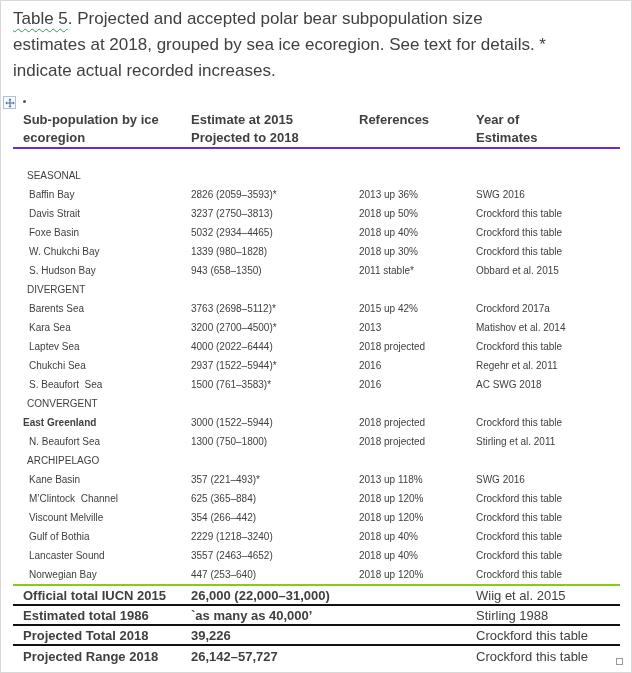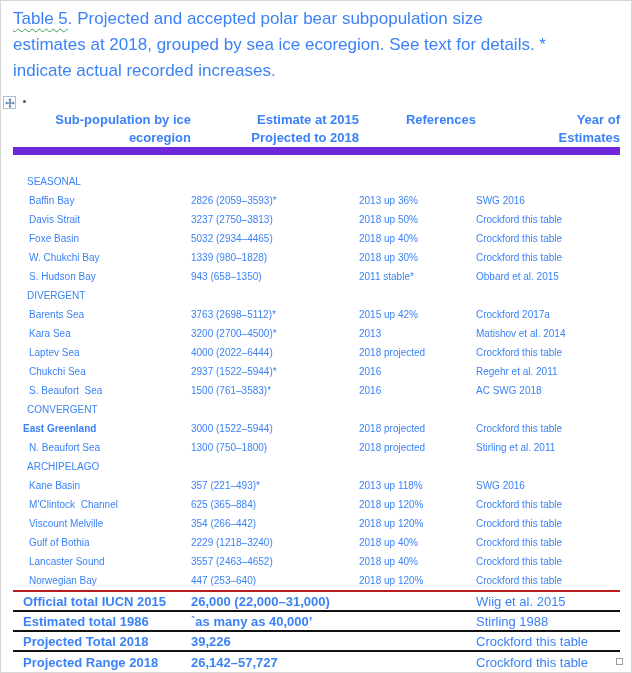--- a/index.html
+++ b/index.html
@@ -1,19 +1,19 @@
 <!DOCTYPE html>
 <html><head>
 <meta charset="utf-8">
 <style>
   html,body { margin:0; padding:0; background:#fff; }
   .page {
     position:relative; width:632px; height:673px; box-sizing:border-box;
     border:1px solid #d8d8d8; background:#ffffff; overflow:hidden;
-    font-family:"Liberation Sans", sans-serif; color:#3b82f6;
+    font-family:"Liberation Sans", sans-serif; color:#404040;
   }
   .caption {
     position:absolute; left:12px; top:5px; width:610px;
     font-size:17px; line-height:26px; white-space:pre-line;
   }
   .squiggle {
     text-decoration-line:underline; text-decoration-style:wavy;
     text-decoration-thickness:1px; text-underline-offset:4px;
   }
   .move-handle {
@@ -22,30 +22,30 @@
     display:flex; align-items:center; justify-content:center;
   }
   .move-handle svg { width:10px; height:10px; display:block; }
   .stray-dot { position:absolute; left:22px; top:99px; width:3px; height:3px; border-radius:50%; background:#555; }
 
   .ptable { position:absolute; left:12px; top:110px; width:607px; }
   .thead {
     display:grid; grid-template-columns:168px 168px 117px 1fr;
     padding-left:10px; box-sizing:border-box;
     font-weight:700; font-size:13px; line-height:18px;
-    border-bottom:8px solid #6d28d9; white-space:pre-line;text-align:right;
+    border-bottom:2px solid #6d28d9; white-space:pre-line;
   }
   .tbody { padding:17px 0 0 10px; box-sizing:border-box; }
   .trow { display:grid; grid-template-columns:168px 168px 117px 1fr; height:19px; line-height:19px; font-size:10px; }
   .trow .cell { white-space:pre-wrap; overflow:hidden; }
   .trow .cell:first-child { padding-left:6px; }
   .trow.section .cell { grid-column:1 / -1; padding-left:4px; }
   .trow.flush .cell:first-child { padding-left:0;font-weight:bold; }
 
-  .tfoot { border-top:2px solid #b91c1c; }
+  .tfoot { border-top:2px solid #84cc16; }
   .frow {
     display:grid; grid-template-columns:168px 285px 1fr;
     padding-left:10px; height:20px; box-sizing:border-box; align-items:center;
     font-size:13px; font-weight:700; line-height:17px;
     border-bottom:2px solid #111; white-space:pre-wrap;
   }
   .frow:last-child { border-bottom:none; }
   .frow .ref { font-weight:400; }
 
   .resize-handle {

